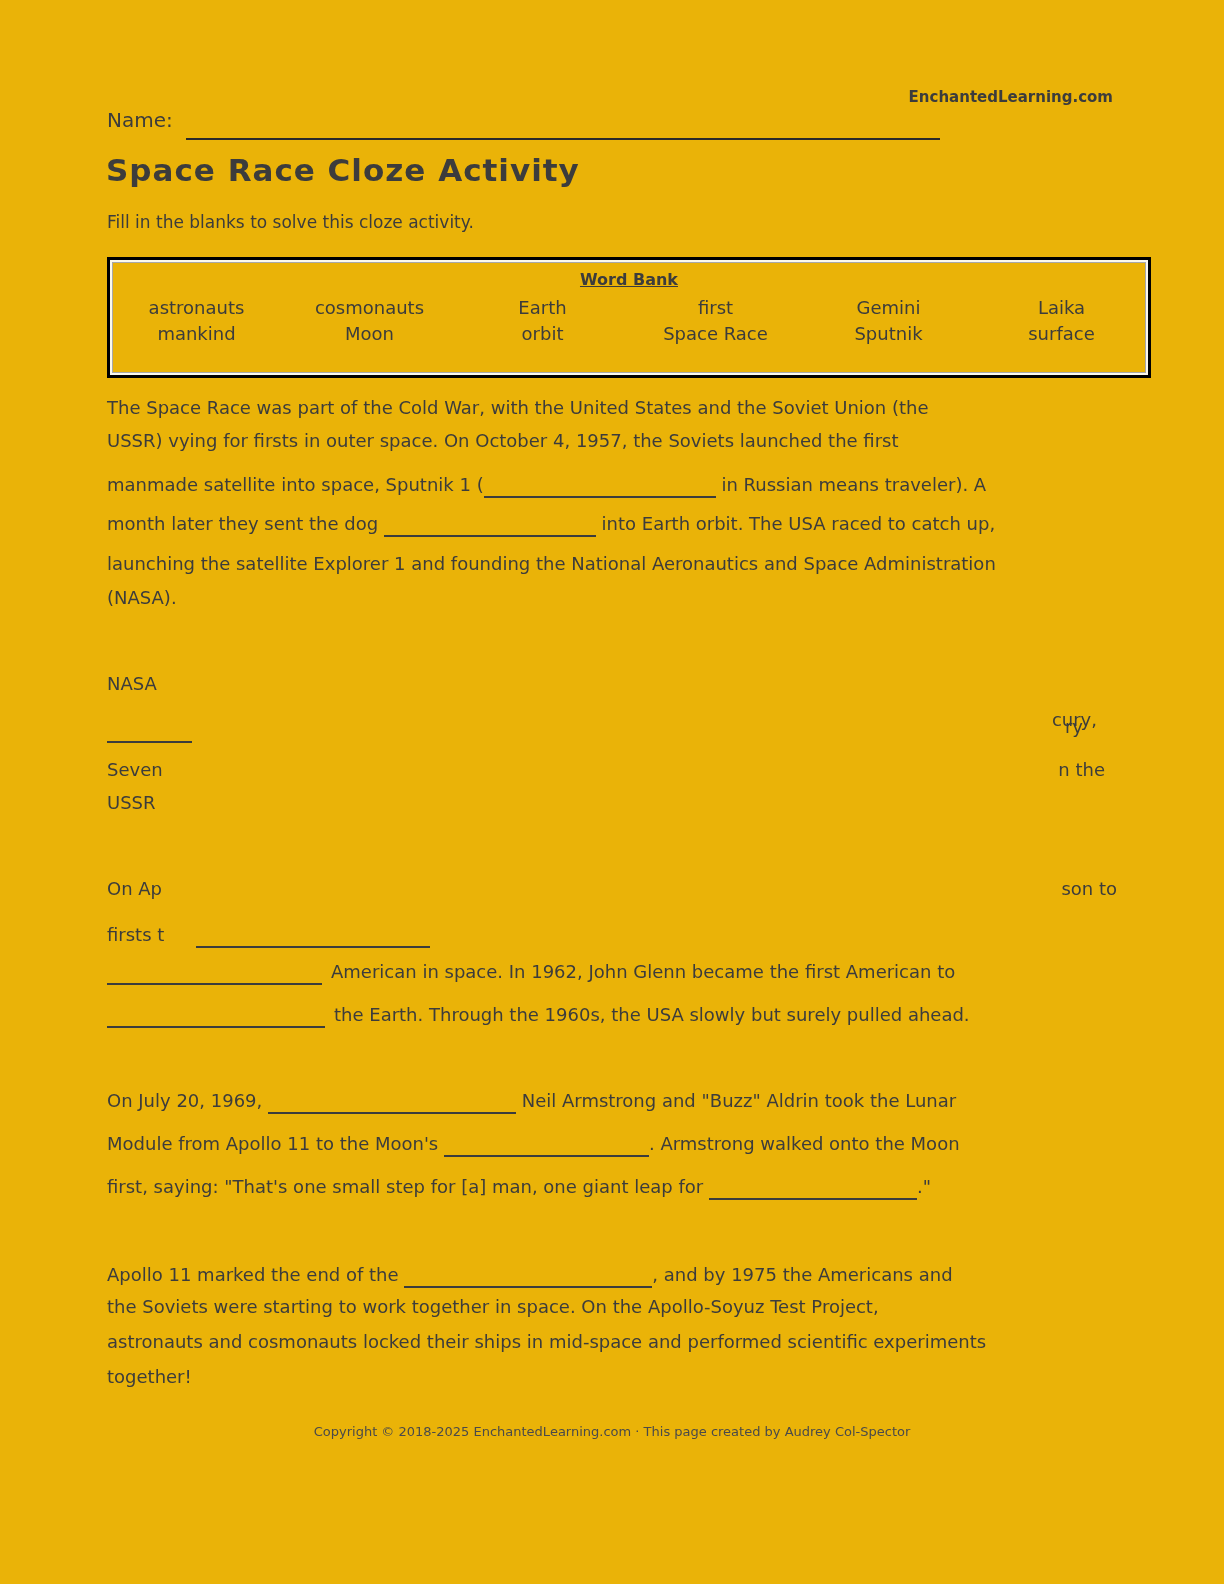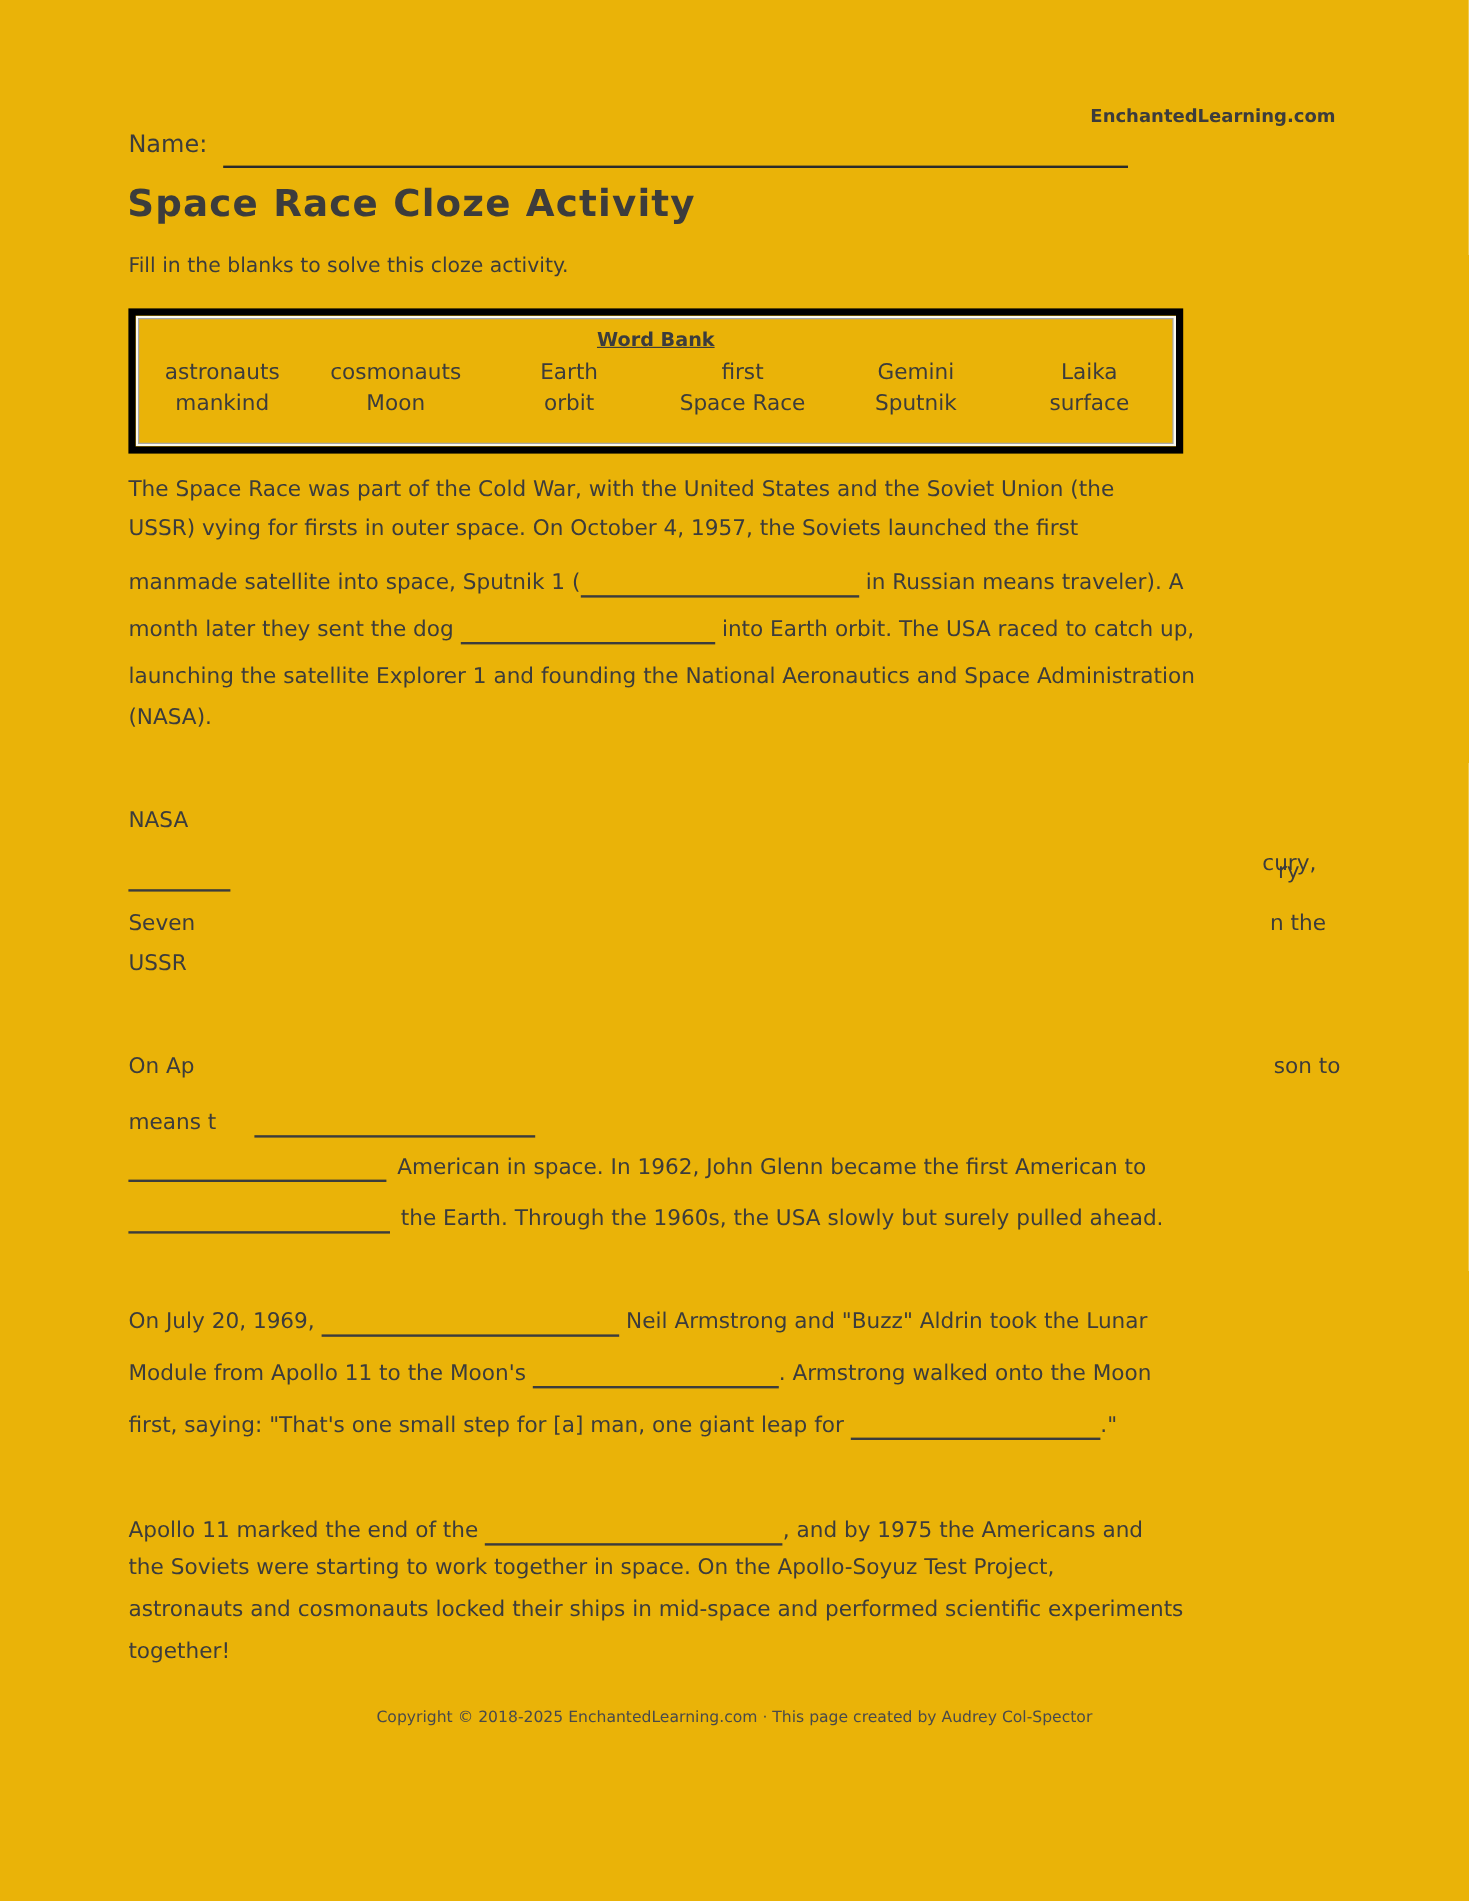--- a/index.html
+++ b/index.html
@@ -13,22 +13,22 @@
   }
   
   .name-label{position:absolute;left:107px;top:108px;font-size:20px;}
   .name-underline{position:absolute;left:186px;top:112px;width:754px;height:26px;border-bottom:2px solid #2a2a2a;}
   .site-link{position:absolute;right:111px;top:88px;font-size:15px;font-weight:bold;}
   
   .page-title{position:absolute;left:106px;top:152px;font-size:31px;font-weight:bold;letter-spacing:1px;}
   .page-subtitle{position:absolute;left:107px;top:212px;font-size:17px;}
   
   .wordbank{
-    position:absolute;left:107px;top:257px;width:879px;height:121px;box-sizing:border-box;
-    border:6px solid #000000;
+    position:absolute;left:107px;top:257px;width:1044px;height:121px;box-sizing:border-box;
+    border:3px solid #000000;
     box-shadow:inset 0 0 0 2px #fbf9ee, inset 0 0 0 3px #a9a9a9;
   }
   .wb-title{margin-top:10px;text-align:center;font-size:16px;font-weight:bold;text-decoration:underline;}
   .wb-grid{display:grid;grid-template-columns:repeat(6,1fr);margin-top:6px;font-size:18px;text-align:center;line-height:26px;}
   
   .line{position:absolute;left:107px;width:1010px;height:26px;line-height:26px;font-size:18px;white-space:nowrap;}
   .seg-right{position:absolute;top:0;}
   .blank{display:inline-block;height:27px;border-bottom:2px solid #3c3c3c;vertical-align:-7px;}
   .gap{display:inline-block;height:1px;}
   
@@ -79,21 +79,21 @@
       <div class="line" style="top: 428px;"><span>USSR) vying for firsts in outer space. On October 4, 1957, the Soviets launched the first</span></div>
       <div class="line" style="top: 469px;"><span>manmade satellite into space, Sputnik 1 (</span><span class="blank" style="width: 232px;"></span><span> in Russian means traveler). A</span></div>
       <div class="line" style="top: 508px;"><span>month later they sent the dog </span><span class="blank" style="width: 212px;"></span><span> into Earth orbit. The USA raced to catch up,</span></div>
       <div class="line" style="top: 551px;"><span>launching the satellite Explorer 1 and founding the National Aeronautics and Space Administration</span></div>
       <div class="line" style="top: 585px;"><span>(NASA).</span></div>
       <div class="line" style="top: 671px;"><span>NASA</span><span class="seg-right" style="right: 20px; margin-top: 36px;"><span>cury,</span></span></div>
       <div class="line" style="top: 714px;"><span class="blank" style="width: 85px;"></span><span class="seg-right" style="right: 34px;"><span>ry</span></span></div>
       <div class="line" style="top: 757px;"><span>Seven</span><span class="seg-right" style="right: 12px;"><span>n the</span></span></div>
       <div class="line" style="top: 790px;"><span>USSR</span></div>
       <div class="line" style="top: 876px;"><span>On Ap</span><span class="seg-right" style="right: 0; text-align: right;"><span>son to</span></span></div>
-      <div class="line" style="top: 919px;"><span>means t</span><span class="gap" style="width: 32px;"></span><span class="blank" style="width: 234px;"></span></div>
+      <div class="line" style="top: 919px;"><span>firsts t</span><span class="gap" style="width: 32px;"></span><span class="blank" style="width: 234px;"></span></div>
       <div class="line" style="top: 956px;"><span class="blank" style="width: 215px;"></span><span class="gap" style="width: 9px;"></span><span>American in space. In 1962, John Glenn became the first American to</span></div>
       <div class="line" style="top: 999px;"><span class="blank" style="width: 218px;"></span><span class="gap" style="width: 9px;"></span><span>the Earth. Through the 1960s, the USA slowly but surely pulled ahead.</span></div>
       <div class="line" style="top: 1085px;"><span>On July 20, 1969, </span><span class="blank" style="width: 248px;"></span><span> Neil Armstrong and "Buzz" Aldrin took the Lunar</span></div>
       <div class="line" style="top: 1128px;"><span>Module from Apollo 11 to the Moon's </span><span class="blank" style="width: 205px;"></span><span>. Armstrong walked onto the Moon</span></div>
       <div class="line" style="top: 1171px;"><span>first, saying: "That's one small step for [a] man, one giant leap for </span><span class="blank" style="width: 208px;"></span><span>."</span></div>
       <div class="line" style="top: 1259px;"><span>Apollo 11 marked the end of the </span><span class="blank" style="width: 248px;"></span><span>, and by 1975 the Americans and</span></div>
       <div class="line" style="top: 1294px;"><span>the Soviets were starting to work together in space. On the Apollo-Soyuz Test Project,</span></div>
       <div class="line" style="top: 1329px;"><span>astronauts and cosmonauts locked their ships in mid-space and performed scientific experiments</span></div>
       <div class="line" style="top: 1364px;"><span>together!</span></div>
     </div>

